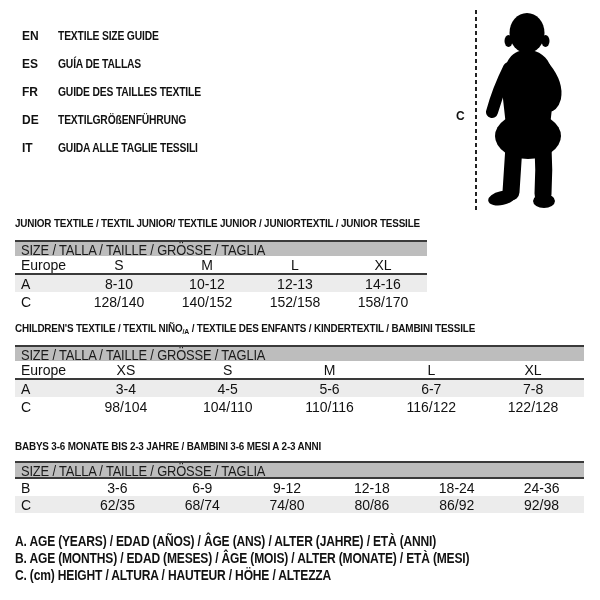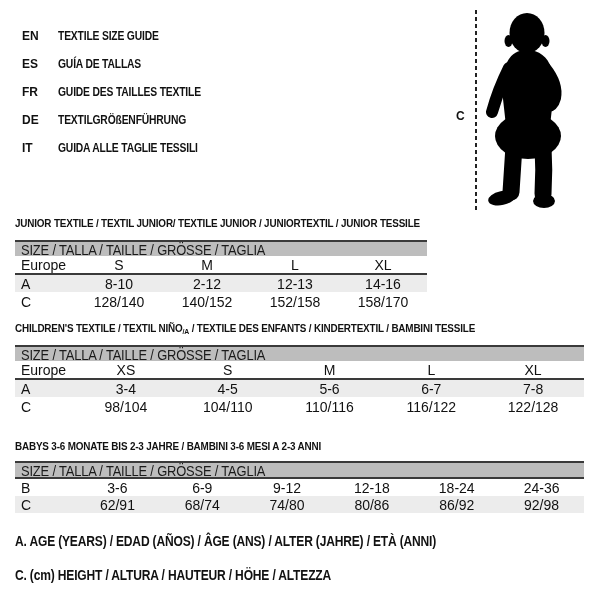--- a/index.html
+++ b/index.html
@@ -97,21 +97,21 @@
       <span class="c0">Europe</span>
       <span class="cv">S</span>
       <span class="cv">M</span>
       <span class="cv">L</span>
       <span class="cv">XL</span>
     </div>
     <div class="rule"></div>
     <div class="trow h17 alt">
       <span class="c0">A</span>
       <span class="cv">8-10</span>
-      <span class="cv">2-12</span>
+      <span class="cv">10-12</span>
       <span class="cv">12-13</span>
       <span class="cv">14-16</span>
     </div>
     <div class="trow h18">
       <span class="c0">C</span>
       <span class="cv">128/140</span>
       <span class="cv">140/152</span>
       <span class="cv">152/158</span>
       <span class="cv">158/170</span>
     </div>
@@ -163,29 +163,32 @@
       <span class="c0">B</span>
       <span class="cv">3-6</span>
       <span class="cv">6-9</span>
       <span class="cv">9-12</span>
       <span class="cv">12-18</span>
       <span class="cv">18-24</span>
       <span class="cv">24-36</span>
     </div>
     <div class="trow h17 alt">
       <span class="c0">C</span>
-      <span class="cv">62/91</span>
+      <span class="cv">62/35</span>
       <span class="cv">68/74</span>
       <span class="cv">74/80</span>
       <span class="cv">80/86</span>
       <span class="cv">86/92</span>
       <span class="cv">92/98</span>
     </div>
   </div>
 
   <div class="note" style="top:534px">
     <span class="cond">A. AGE (YEARS) / EDAD (AÑOS) / ÂGE (ANS) / ALTER (JAHRE) / ETÀ (ANNI)</span>
   </div>
+  <div class="note" style="top:551px">
+    <span class="cond">B. AGE (MONTHS) / EDAD (MESES) / ÂGE (MOIS) / ALTER (MONATE) / ETÀ (MESI)</span>
+  </div>
   <div class="note" style="top:568px">
     <span class="cond">C. (cm) HEIGHT / ALTURA / HAUTEUR / HÖHE / ALTEZZA</span>
   </div>
 
 </div>
 
 </body></html>

